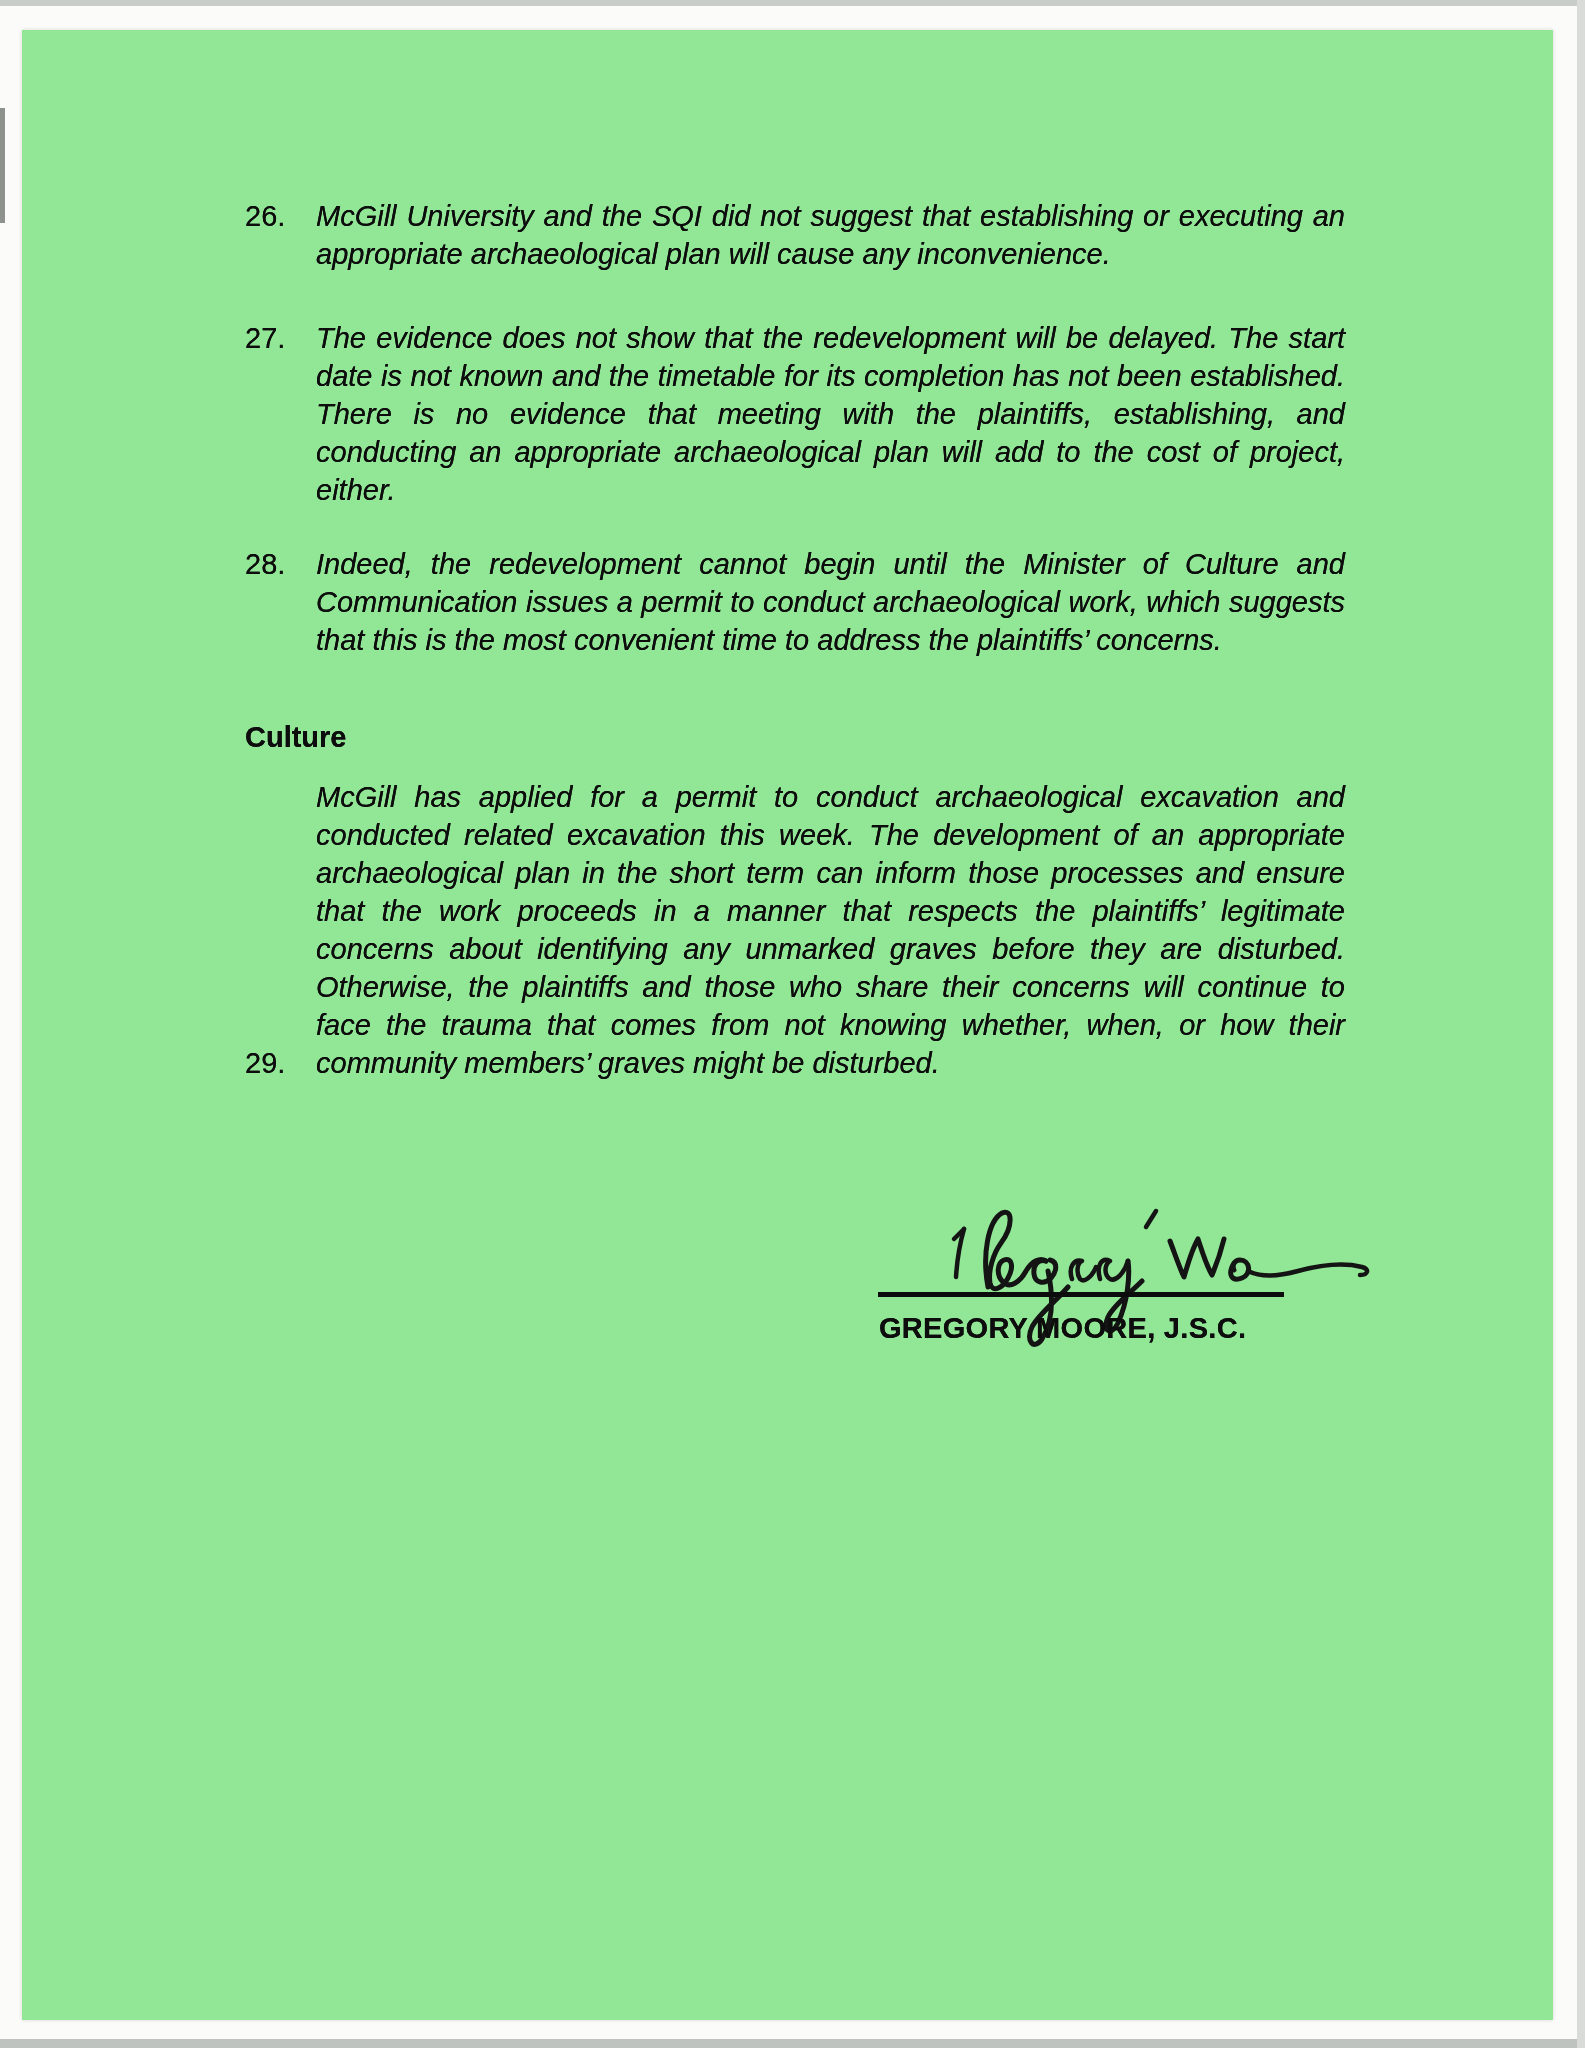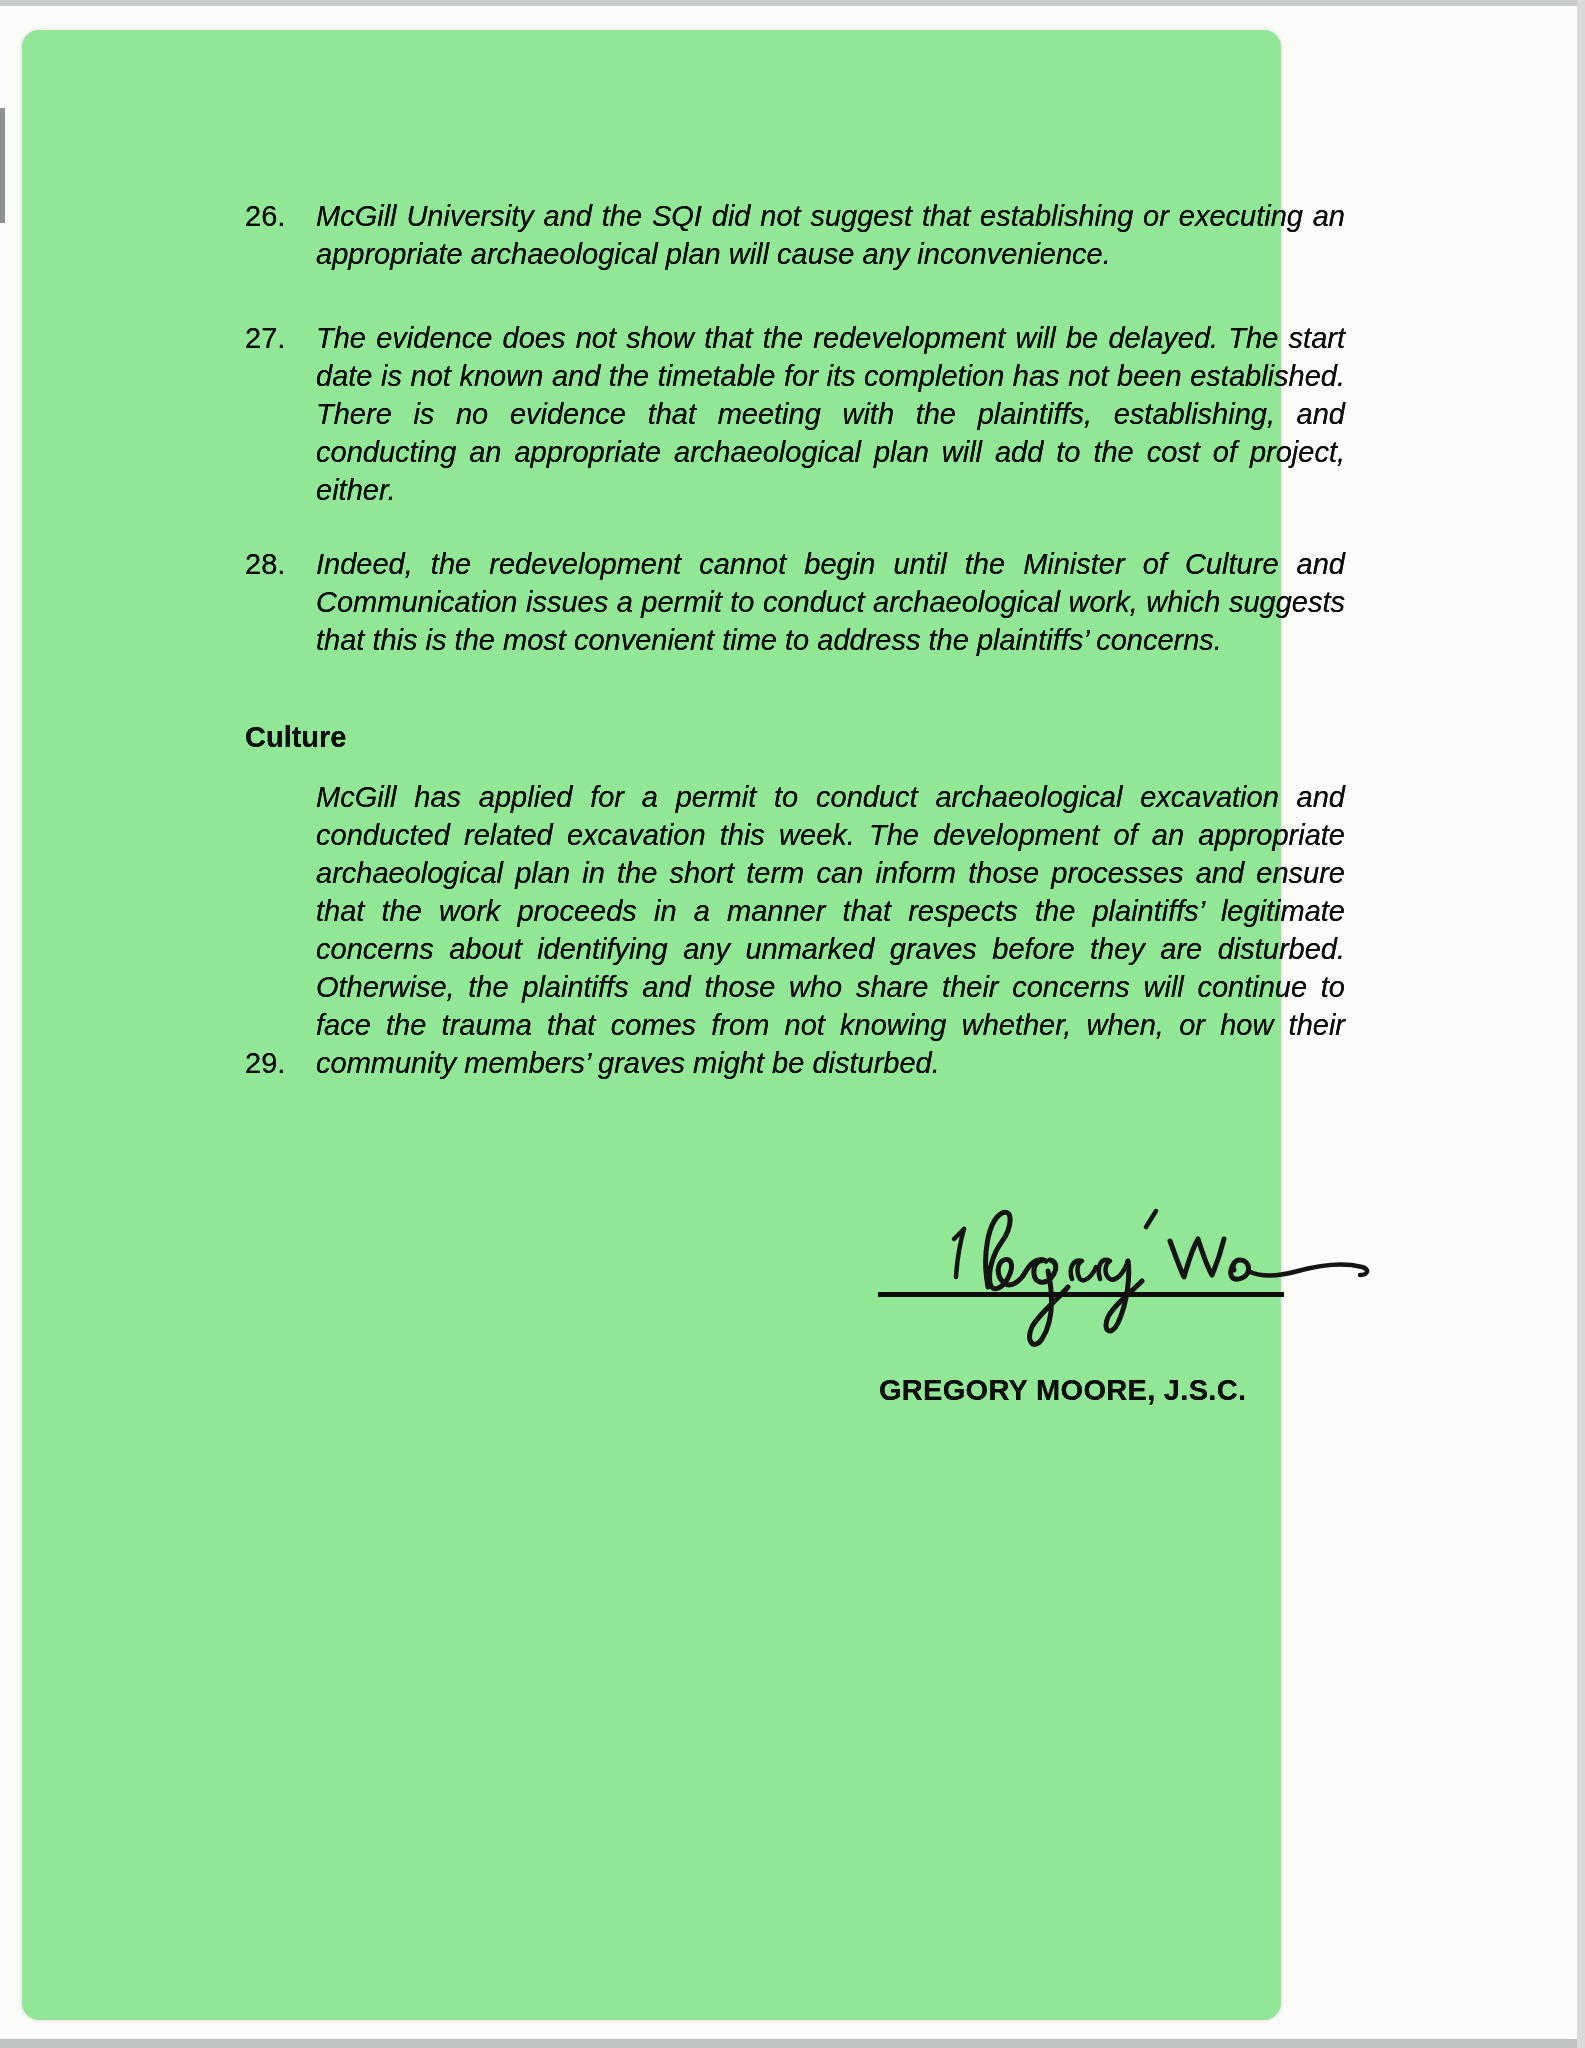--- a/index.html
+++ b/index.html
@@ -9,24 +9,23 @@
     font-family:"Liberation Sans", sans-serif;
   }
   
   .strip-top{position:absolute;left:0;top:0;width:1585px;height:6px;background:#c9cdc9;}
   .strip-bottom{position:absolute;left:0;top:2039px;width:1585px;height:9px;background:#bfc3bf;}
   .edge-right{position:absolute;left:1577px;top:0;width:8px;height:2048px;background:#d8dbd8;}
   .edge-artifact{position:absolute;left:0;top:108px;width:5px;height:115px;background:#8d928d;}
 
   
   .paper{
-    position:absolute;left:22px;top:30px;width:1259px;height:1990px;
+    position:absolute;left:22px;top:30px;width:1531px;height:1990px;
     background:var(--paper,#92e796);
     box-shadow:0 0 4px rgba(0,0,0,0.15);
-    border-radius:17px;
   }
 
   
   .doc{
     position:absolute;left:223px;top:167px;width:1100px;
     font-size:29px;line-height:38px;color:var(--ink,#0d0d0d);
     text-shadow:0 0 0.6px currentColor;
   }
   .para{display:flex;}
   .para .num{flex:0 0 71px;width:71px;}
@@ -34,21 +33,21 @@
   .m-27{margin-top:46px;}
   .m-28{margin-top:36px;}
   .m-head{margin-top:59px;}
   .m-29{margin-top:22px;align-items:flex-end;}
   .heading{font-weight:bold;}
 
   
   .sig-svg{position:absolute;left:908px;top:1153px;}
   .sig-line{position:absolute;left:856px;top:1262px;width:406px;height:5px;background:#0c0c0c;}
   .sig-name{
-    position:absolute;left:857px;top:1344px;
+    position:absolute;left:857px;top:1282px;
     font-size:29px;font-weight:bold;letter-spacing:0.3px;
     color:var(--ink,#0d0d0d);text-shadow:0 0 0.6px currentColor;
     white-space:nowrap;
   }
 </style>
 </head>
 <body>
 
 <div class="strip-top"></div>
 <div class="strip-bottom"></div>

